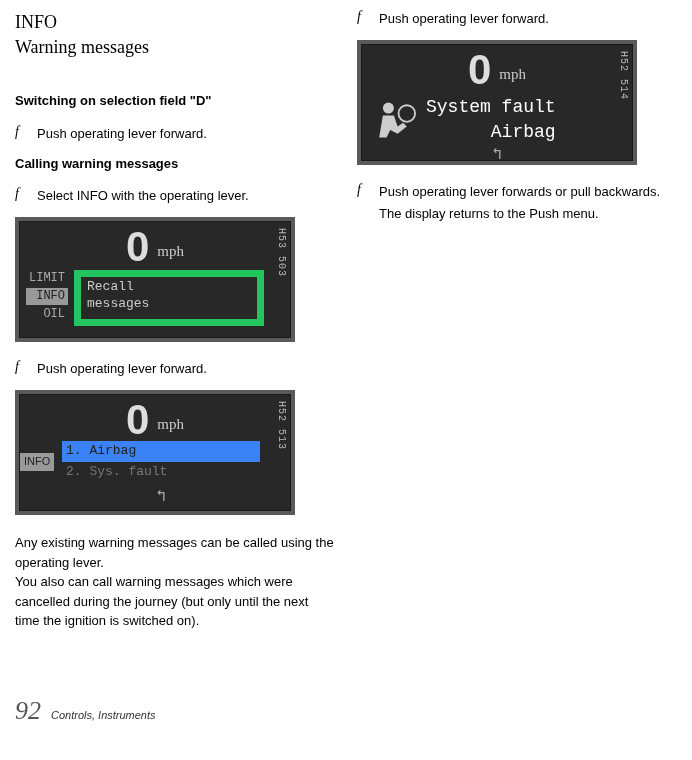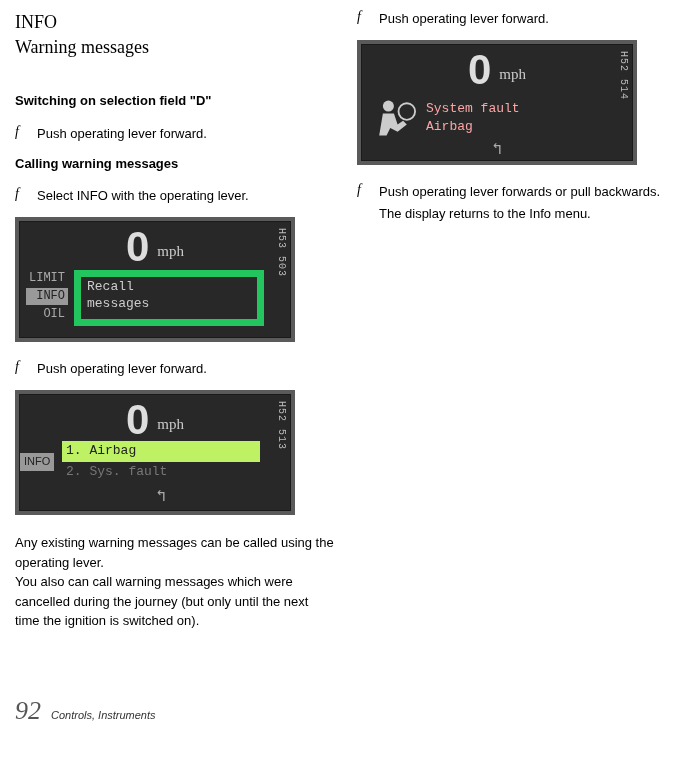--- a/index.html
+++ b/index.html
@@ -163,21 +163,21 @@
     .list-area {
       padding: 0 30px 0 42px;
       color: #ccc;
       font-size: 13px;
       font-family: Arial, sans-serif;
     }
     .list-item {
       padding: 1px 4px;
     }
     .list-item.sel {
-      background: #bef264;
+      background: #3b82f6;
       color: #222;
     }
     .list-item.dim {
       color: #777;
     }
     .back-arrow {
       text-align: center;
       color: #aaa;
       font-size: 16px;
       margin-top: 4px;
@@ -190,24 +190,25 @@
     }
     .person-icon {
       width: 46px;
       height: 46px;
     }
     .person-icon svg {
       width: 100%;
       height: 100%;
     }
     .fault-text {
-      color: #fca5a5;
-      font-size: 13px;
+      color: #ffffff;
+      font-size: 18px;
       font-family: Arial, sans-serif;
       line-height: 1.4;
+      text-align: right;
     }
     .body-text {
       font-family: Arial, Helvetica, sans-serif;
       font-size: 13px;
       line-height: 1.5;
       margin-bottom: 10px;
     }
     .footer {
       position: absolute;
       bottom: 31px;
@@ -323,21 +324,21 @@
           </div>
         </div>
         <div class="back-arrow" style="margin-top:-2px">↰</div>
       </div>
     </div>
 
     <div class="step">
       <span class="marker">f</span>
       <span class="text">
         <span>Push operating lever forwards or pull backwards.</span>
-        <span class="subtext">The display returns to the Info menu.</span>
+        <span class="subtext">The display returns to the Push menu.</span>
       </span>
     </div>
   </div>
 </div>
 
 <div class="footer">
   <span class="page-num">92</span>
   <span class="footer-text">Controls, Instruments</span>
 </div>
 

